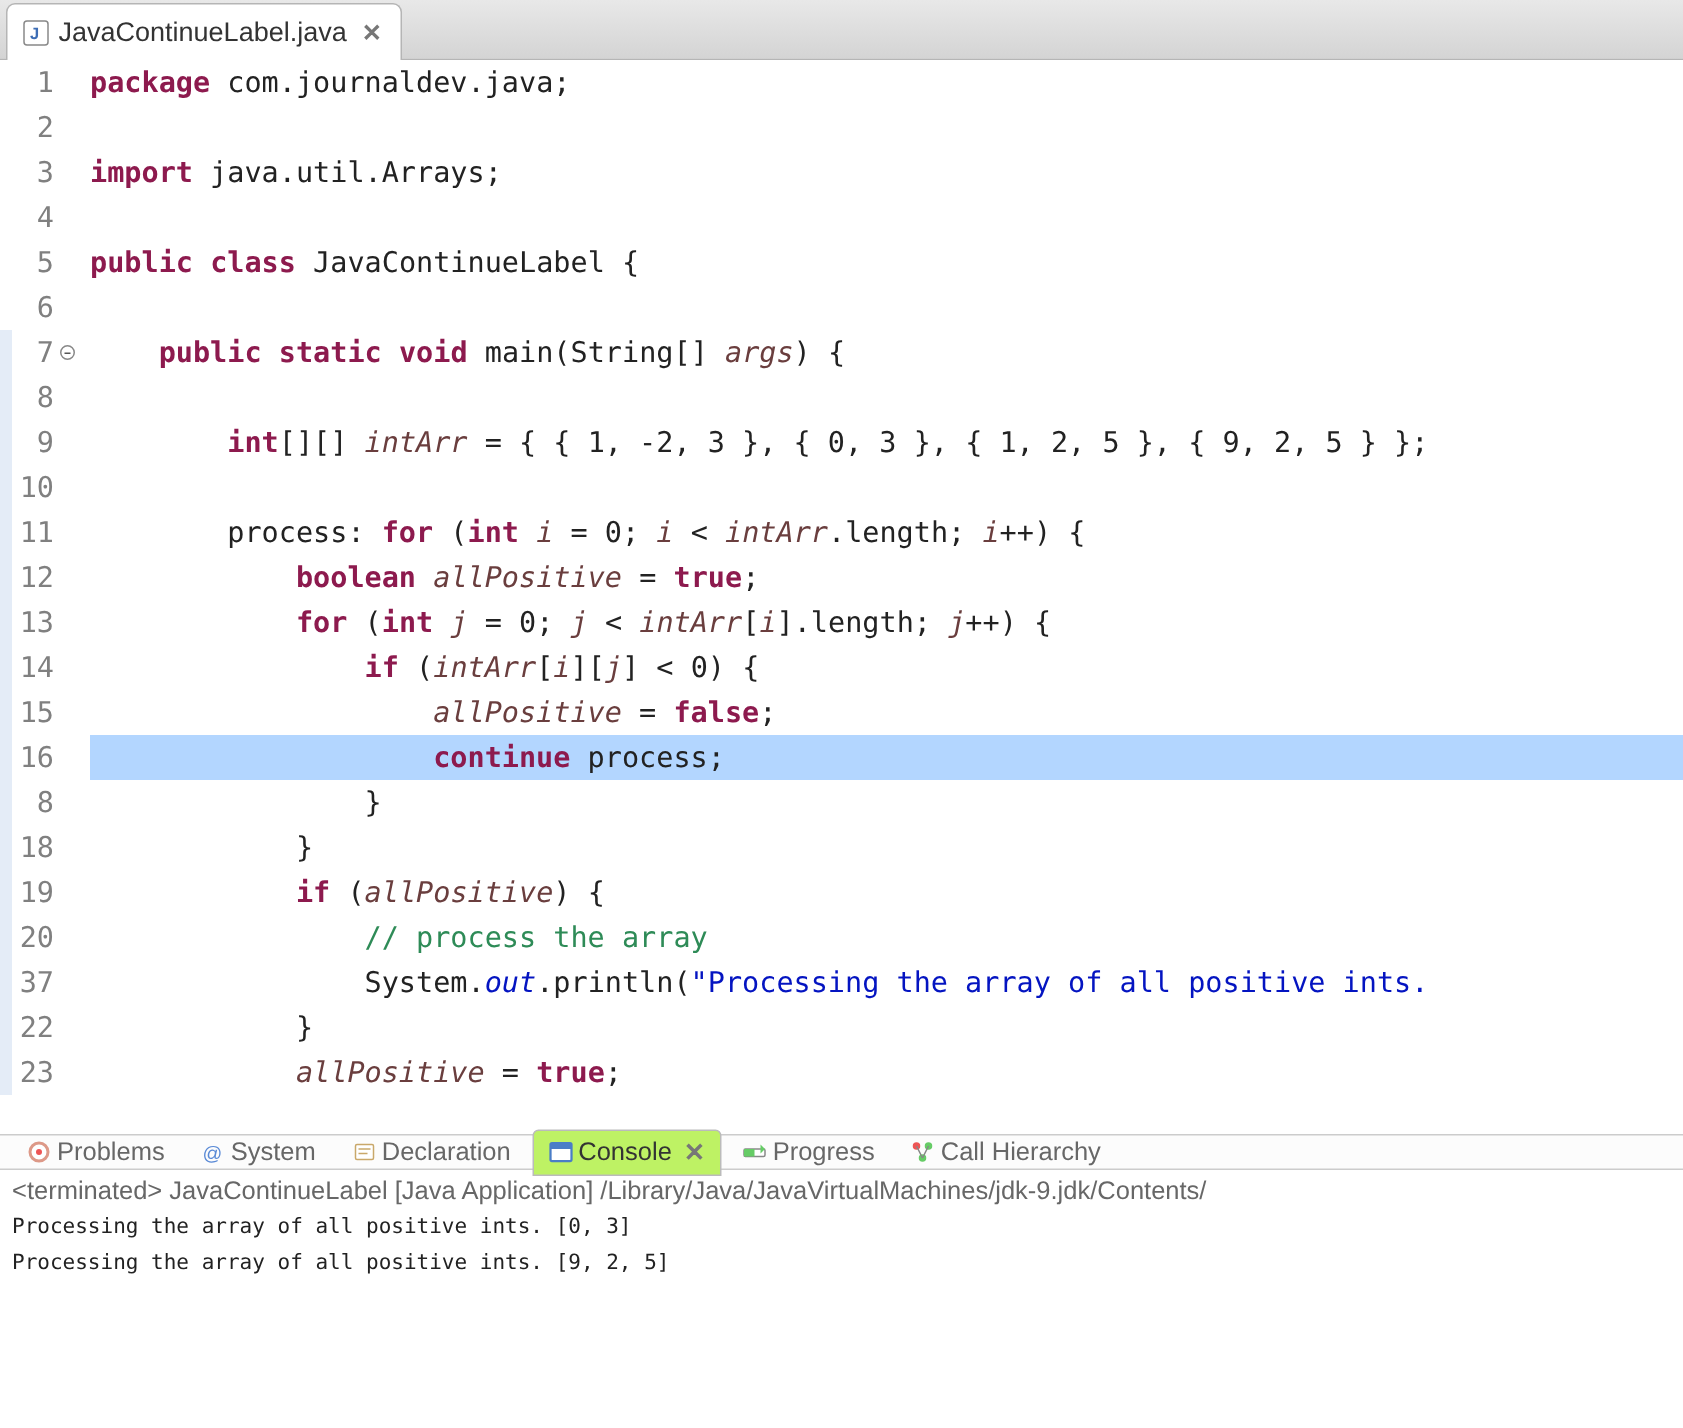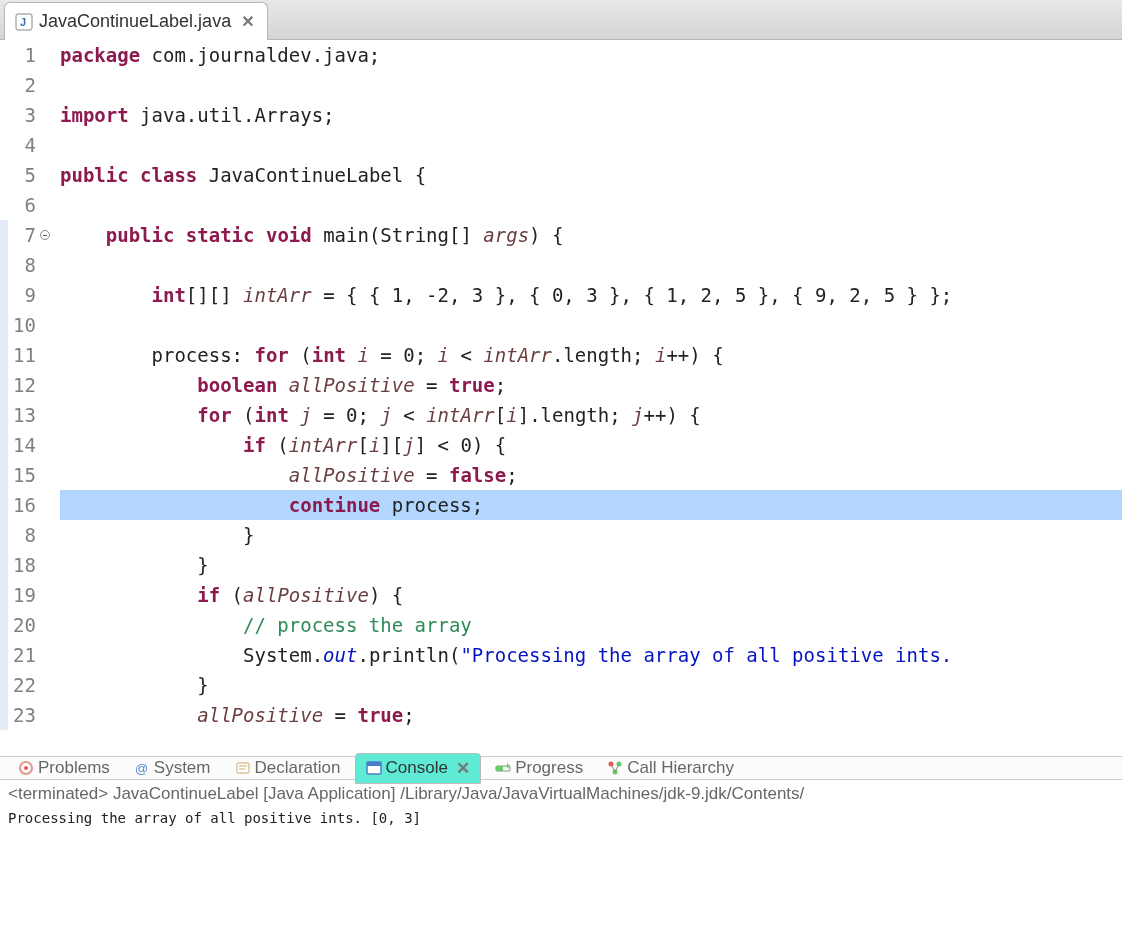--- a/index.html
+++ b/index.html
@@ -93,21 +93,21 @@
     font-size: 17px;
     color: #676767;
   }
   .btab {
     display: flex;
     align-items: center;
     gap: 4px;
     padding: 4px 10px;
   }
   .btab.active {
-    background:#5eead4;
+    background:#bef264;
     border:1px solid #bbb;
     border-radius:4px 4px 0 0;
     color:#333;
     position:relative;
   }
   .btab .icon { width:16px; height:16px; display:inline-block;}
   .status-line {
     padding: 4px 8px 0 8px;
     font-size: 17px;
     color: #676767;
@@ -152,21 +152,21 @@
       <div class="gline hl">11</div>
       <div class="gline hl">12</div>
       <div class="gline hl">13</div>
       <div class="gline hl">14</div>
       <div class="gline hl">15</div>
       <div class="gline hl">16</div>
       <div class="gline hl">8</div>
       <div class="gline hl">18</div>
       <div class="gline hl">19</div>
       <div class="gline hl">20</div>
-      <div class="gline hl">21</div>
+      <div class="gline hl">37</div>
       <div class="gline hl">22</div>
       <div class="gline hl">23</div>
     </div>
   <div class="code-area" id="code"><div class="cline"><span class="kw">package</span><span class="txt"> com.journaldev.java;</span></div><div class="cline"></div><div class="cline"><span class="kw">import</span><span class="txt"> java.util.Arrays;</span></div><div class="cline"></div><div class="cline"><span class="kw">public</span><span class="txt"> </span><span class="kw">class</span><span class="txt"> JavaContinueLabel {</span></div><div class="cline"></div><div class="cline"><span class="txt">    </span><span class="kw">public</span><span class="txt"> </span><span class="kw">static</span><span class="txt"> </span><span class="kw">void</span><span class="txt"> main(String[] </span><span class="id">args</span><span class="txt">) {</span></div><div class="cline"></div><div class="cline"><span class="txt">        </span><span class="kw">int</span><span class="txt">[][] </span><span class="id">intArr</span><span class="txt"> = { { 1, -2, 3 }, { 0, 3 }, { 1, 2, 5 }, { 9, 2, 5 } };</span></div><div class="cline"></div><div class="cline"><span class="txt">        process: </span><span class="kw">for</span><span class="txt"> (</span><span class="kw">int</span><span class="txt"> </span><span class="id">i</span><span class="txt"> = 0; </span><span class="id">i</span><span class="txt"> &lt; </span><span class="id">intArr</span><span class="txt">.length; </span><span class="id">i</span><span class="txt">++) {</span></div><div class="cline"><span class="txt">            </span><span class="kw">boolean</span><span class="txt"> </span><span class="id">allPositive</span><span class="txt"> = </span><span class="kw">true</span><span class="txt">;</span></div><div class="cline"><span class="txt">            </span><span class="kw">for</span><span class="txt"> (</span><span class="kw">int</span><span class="txt"> </span><span class="id">j</span><span class="txt"> = 0; </span><span class="id">j</span><span class="txt"> &lt; </span><span class="id">intArr</span><span class="txt">[</span><span class="id">i</span><span class="txt">].length; </span><span class="id">j</span><span class="txt">++) {</span></div><div class="cline"><span class="txt">                </span><span class="kw">if</span><span class="txt"> (</span><span class="id">intArr</span><span class="txt">[</span><span class="id">i</span><span class="txt">][</span><span class="id">j</span><span class="txt">] &lt; 0) {</span></div><div class="cline"><span class="txt">                    </span><span class="id">allPositive</span><span class="txt"> = </span><span class="kw">false</span><span class="txt">;</span></div><div class="cline selected"><span class="txt">                    </span><span class="kw">continue</span><span class="txt"> process;</span></div><div class="cline"><span class="txt">                }</span></div><div class="cline"><span class="txt">            }</span></div><div class="cline"><span class="txt">            </span><span class="kw">if</span><span class="txt"> (</span><span class="id">allPositive</span><span class="txt">) {</span></div><div class="cline"><span class="txt">                </span><span class="comment">// process the array</span></div><div class="cline"><span class="txt">                System.</span><span class="field italic">out</span><span class="txt">.println(</span><span class="str">"Processing the array of all positive ints. </span></div><div class="cline"><span class="txt">            }</span></div><div class="cline"><span class="txt">            </span><span class="id">allPositive</span><span class="txt"> = </span><span class="kw">true</span><span class="txt">;</span></div></div>
 </div>
 
 <div class="bottom-tabs" id="btabs">
     <div class="btab">
       <span class="icon"><svg width="16" height="16">
           <circle cx="8" cy="8" r="6" fill="#fff" stroke="#d98" stroke-width="2"></circle>
@@ -211,13 +211,14 @@
           <circle cx="8" cy="12" r="2.5" fill="#6c6"></circle>
           <line x1="4" y1="4" x2="8" y2="12" stroke="#888"></line>
           <line x1="12" y1="4" x2="8" y2="12" stroke="#888"></line>
         </svg></span>
       <span>Call Hierarchy</span>
     </div>
   </div>
 <div class="status-line">&lt;terminated&gt; JavaContinueLabel [Java Application] /Library/Java/JavaVirtualMachines/jdk-9.jdk/Contents/</div>
 <div class="console-out" id="conout">
     <div>Processing the array of all positive ints. [0, 3]</div>
+    <div>Processing the array of all positive ints. [9, 2, 5]</div>
   </div>
 
 </body></html>

